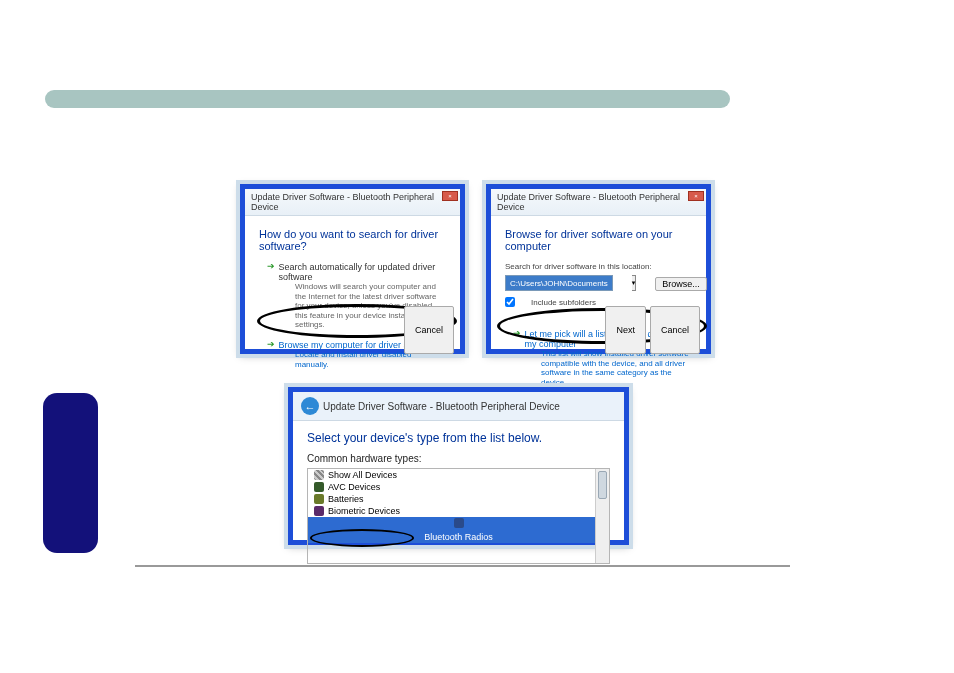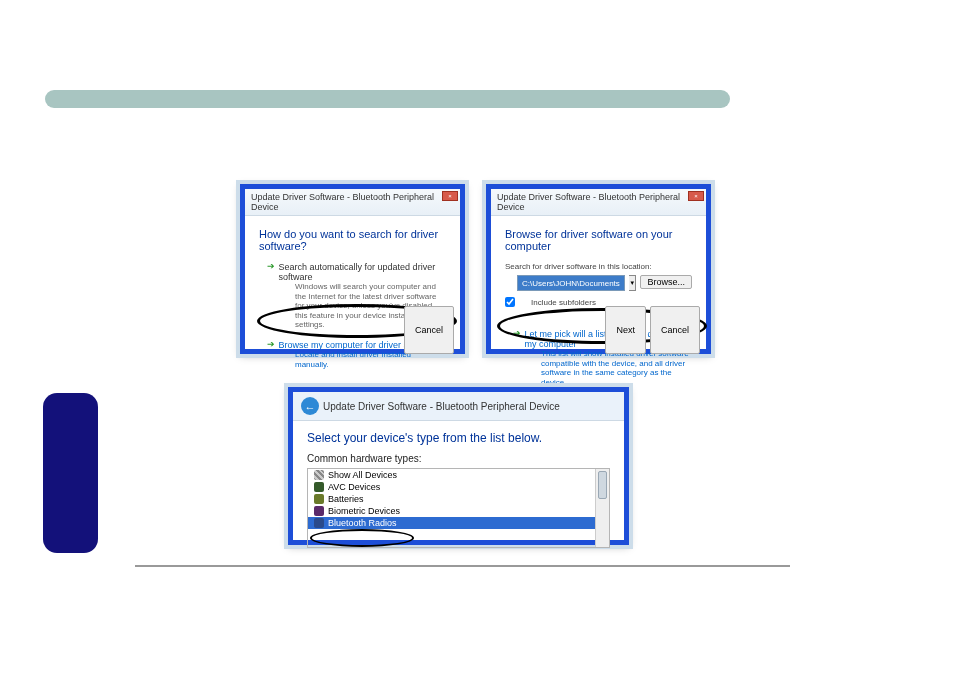--- a/index.html
+++ b/index.html
@@ -48,36 +48,36 @@
   .heading { color: #003399; font-size: 11px; margin: 2px 0 10px 0; }
   .option { margin: 6px 0 10px 8px; }
   .opt-title { font-size: 9px; color: #333; display: flex; align-items: flex-start; gap: 4px; }
   .opt-title.link { color: #0066cc; }
   .opt-desc { font-size: 8px; color: #666; margin-left: 28px; line-height: 1.2; max-width: 180px; }
   .arrow { color: #2e9a2e; font-size: 9px; line-height: 1; }
   .circled { position: absolute; border: 3px solid #000; border-radius: 50%; pointer-events: none; }
   .btn-row { position: absolute; bottom: 4px; right: 6px; display: flex; gap: 4px; }
   .btn { font-size: 9px; padding: 18px 10px; background: #f0f0f0; border: 1px solid #aaa; border-radius: 2px; }
   .label-sm { font-size: 8px; color: #444; }
-  .path-row { display: flex; align-items: flex-start; gap: 4px; margin: 4px 0 6px 12px; }
+  .path-row { display: flex; align-items: flex-end; gap: 19px; margin: 4px 0 6px 0; }
   .path-field { flex: 1; height: 16px; border: 1px solid #7a99b8; background: #3d7cc9; color: #fff; font-size: 8px; padding: 0 4px; display: flex; align-items: center; }
   .combo-arrow { width: 12px; height: 16px; border: 1px solid #888; border-left: none; background: #eee; font-size: 7px; text-align: center; line-height: 14px; }
   .chk { display: flex; align-items: center; gap: 16px; font-size: 8px; color: #444; }
   .chk input { width: 10px; height: 10px; }
 
   
   .dialog3 { left: 288px; top: 387px; width: 341px; height: 158px; }
   .dialog3 .dialog-title { background: #eaf2fa; font-size: 10px; padding: 5px 8px; }
   .back-circle { width: 18px; height: 18px; border-radius: 50%; background: #2d89d6; color: #fff; display: inline-flex; align-items: center; justify-content: center; font-size: 11px; }
   .heading2 { color: #003399; font-size: 12px; margin: 6px 4px 8px 4px; }
   .subhdr { font-size: 10px; color: #222; margin: 0 4px 4px 4px; }
-  .list-frame { border: 1px solid #b5b5b5; height: 80px; margin: 0 4px; position: relative; overflow: hidden; }
+  .list-frame { border: 1px solid #b5b5b5; height: 96px; margin: 0 4px; position: relative; overflow: hidden; }
   .list-inner { font-size: 9px; }
   .li-row { padding: 1px 6px; display: flex; align-items: center; gap: 4px; }
-  .li-sel { background: #2d6bd1; color: #fff; }
+  .li-sel { background: #2d6bd1; color: #fff; flex-direction: column; }
   .li-icon { width: 10px; height: 10px; display: inline-block; border-radius: 2px; }
   .ic-show { background: repeating-linear-gradient(45deg,#888,#888 2px,#ccc 2px,#ccc 4px); }
   .ic-1394 { background: #7a5a2a; }
   .ic-avc { background: #345a2a; }
   .ic-bat { background: #6a7a2a; }
   .ic-bio { background: #5a2a6a; }
   .ic-bt { background: #2a4a8a; }
   .ic-comp { background: #888; }
   .scrollbar { position: absolute; top: 0; right: 0; bottom: 0; width: 14px; background: #efefef; border-left: 1px solid #ccc; }
   .thumb { position: absolute; left: 2px; right: 2px; top: 2px; height: 28px; background: #cfd8e0; border: 1px solid #9aa8b5; border-radius: 2px; }
@@ -118,21 +118,21 @@
           <span class="arrow">➔</span>
           <span>Search automatically for updated driver software</span>
         </div>
       <div class="opt-desc">Windows will search your computer and the Internet for the latest driver software for your device, unless you've disabled this feature in your device installation settings.</div>
     </div>
     <div class="option">
       <div class="opt-title link">
           <span class="arrow">➔</span>
           <span>Browse my computer for driver software</span>
         </div>
-      <div class="opt-desc" style="color:#0066cc;">Locate and install driver installed manually.</div>
+      <div class="opt-desc" style="color:#0066cc;">Locate and install driver disabled manually.</div>
     </div>
     <div class="circled" style="left:12px; top:88px; width:200px; height:34px;"></div>
     <div class="btn-row">
       <div class="btn">Cancel</div>
     </div>
   </div>
 </div>
 
 <div class="dialog d2">
   <div class="dialog-title">

